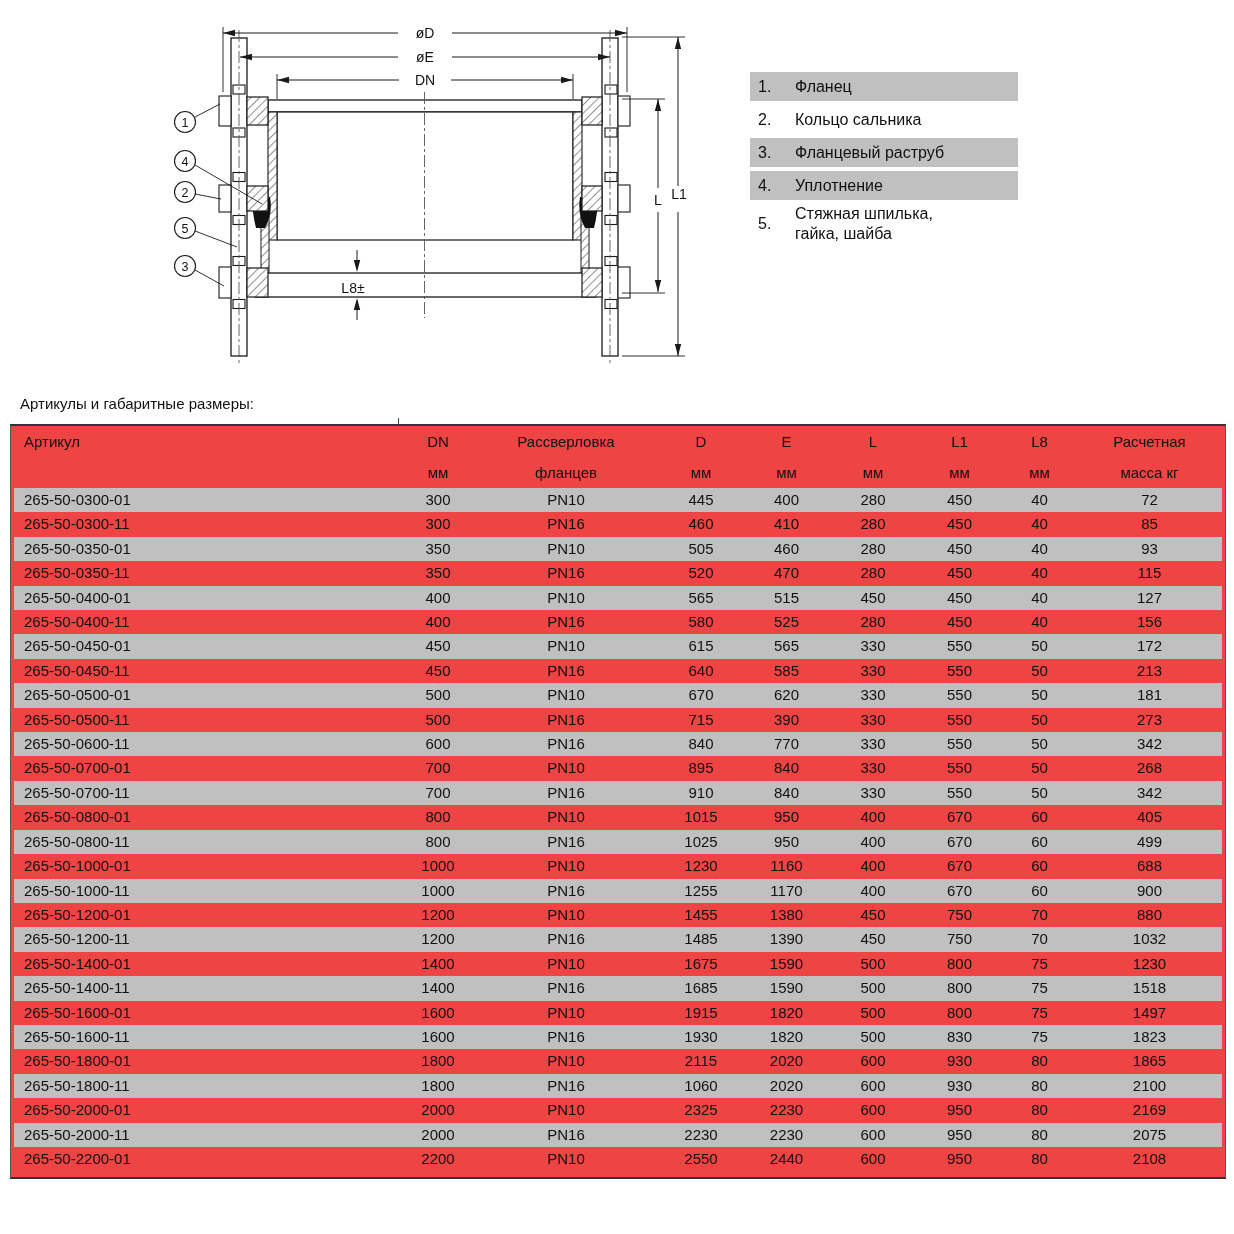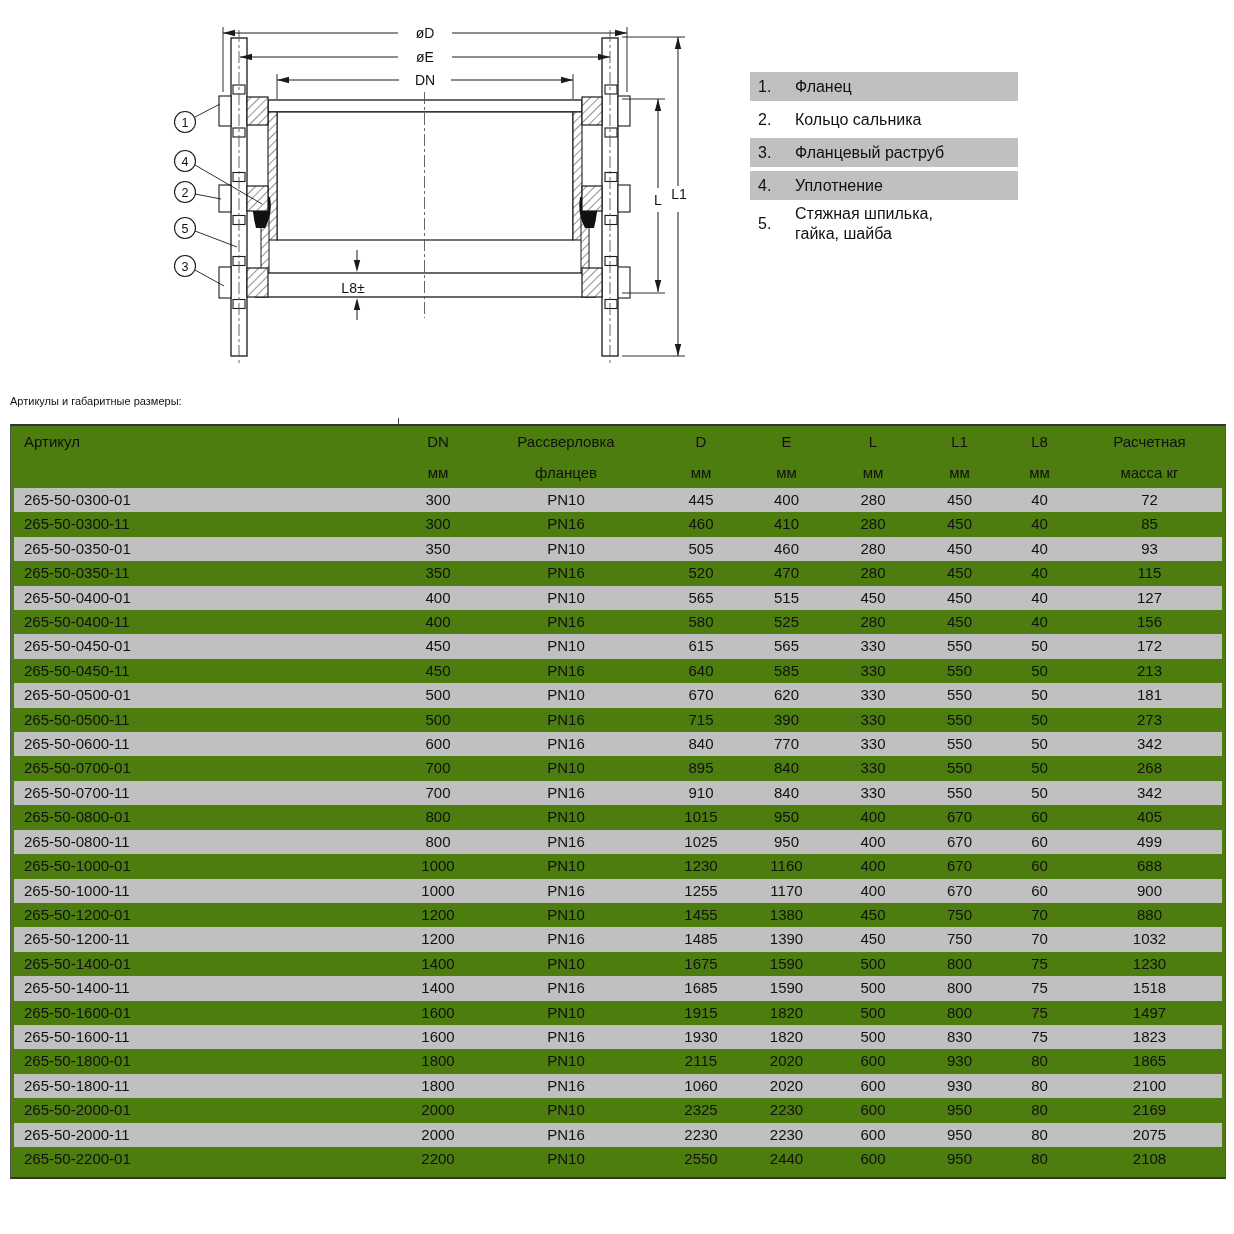--- a/index.html
+++ b/index.html
@@ -7,26 +7,26 @@
     width:1234px;height:1234px;position:relative;background:#ffffff;
     font-family:"Liberation Sans", sans-serif;color:#111;
     -webkit-font-smoothing:antialiased;
   }
   .diagram{position:absolute;left:160px;top:8px;}
   .legend{position:absolute;left:750px;top:72px;width:268px;font-size:16px;color:#111;}
   .legend-item{display:flex;align-items:center;min-height:29px;margin-bottom:4px;padding-left:8px;}
   .legend-item.hl{background:#c0c0c0;}
   .legend-num{width:37px;flex:none;}
   .legend-label span{display:block;line-height:20px;}
-  .section-title{position:absolute;left:10px;top:395px;font-size:11px;}
+  .section-title{position:absolute;left:20px;top:395px;font-size:15px;}
   .tick{position:absolute;left:398px;top:418px;width:1px;height:7px;background:#444;}
   .table-wrap{
     position:absolute;left:10px;top:424px;width:1216px;box-sizing:border-box;
     border:1px solid #555;border-top:2px solid #333;border-bottom:2px solid #333;
-    padding:0 3px 6px 3px;background:#4d7c0f;
+    padding:0 3px 6px 3px;background:#ef4444;
   }
   table{width:100%;border-collapse:collapse;font-size:15px;table-layout:fixed;}
   th{font-weight:normal;text-align:center;vertical-align:middle;padding:0;}
   tr.h1 th{height:31px;}
   tr.h2 th{height:31px;}
   th.art, td.art{text-align:left;padding-left:10px;overflow:hidden;white-space:nowrap;}
   tbody td{height:24.4px;line-height:24.4px;padding:0;text-align:center;}
   tbody tr:nth-child(odd){background:#c0c0c0;}
   svg text{font-family:"Liberation Sans", sans-serif;fill:#111;}
 </style>

